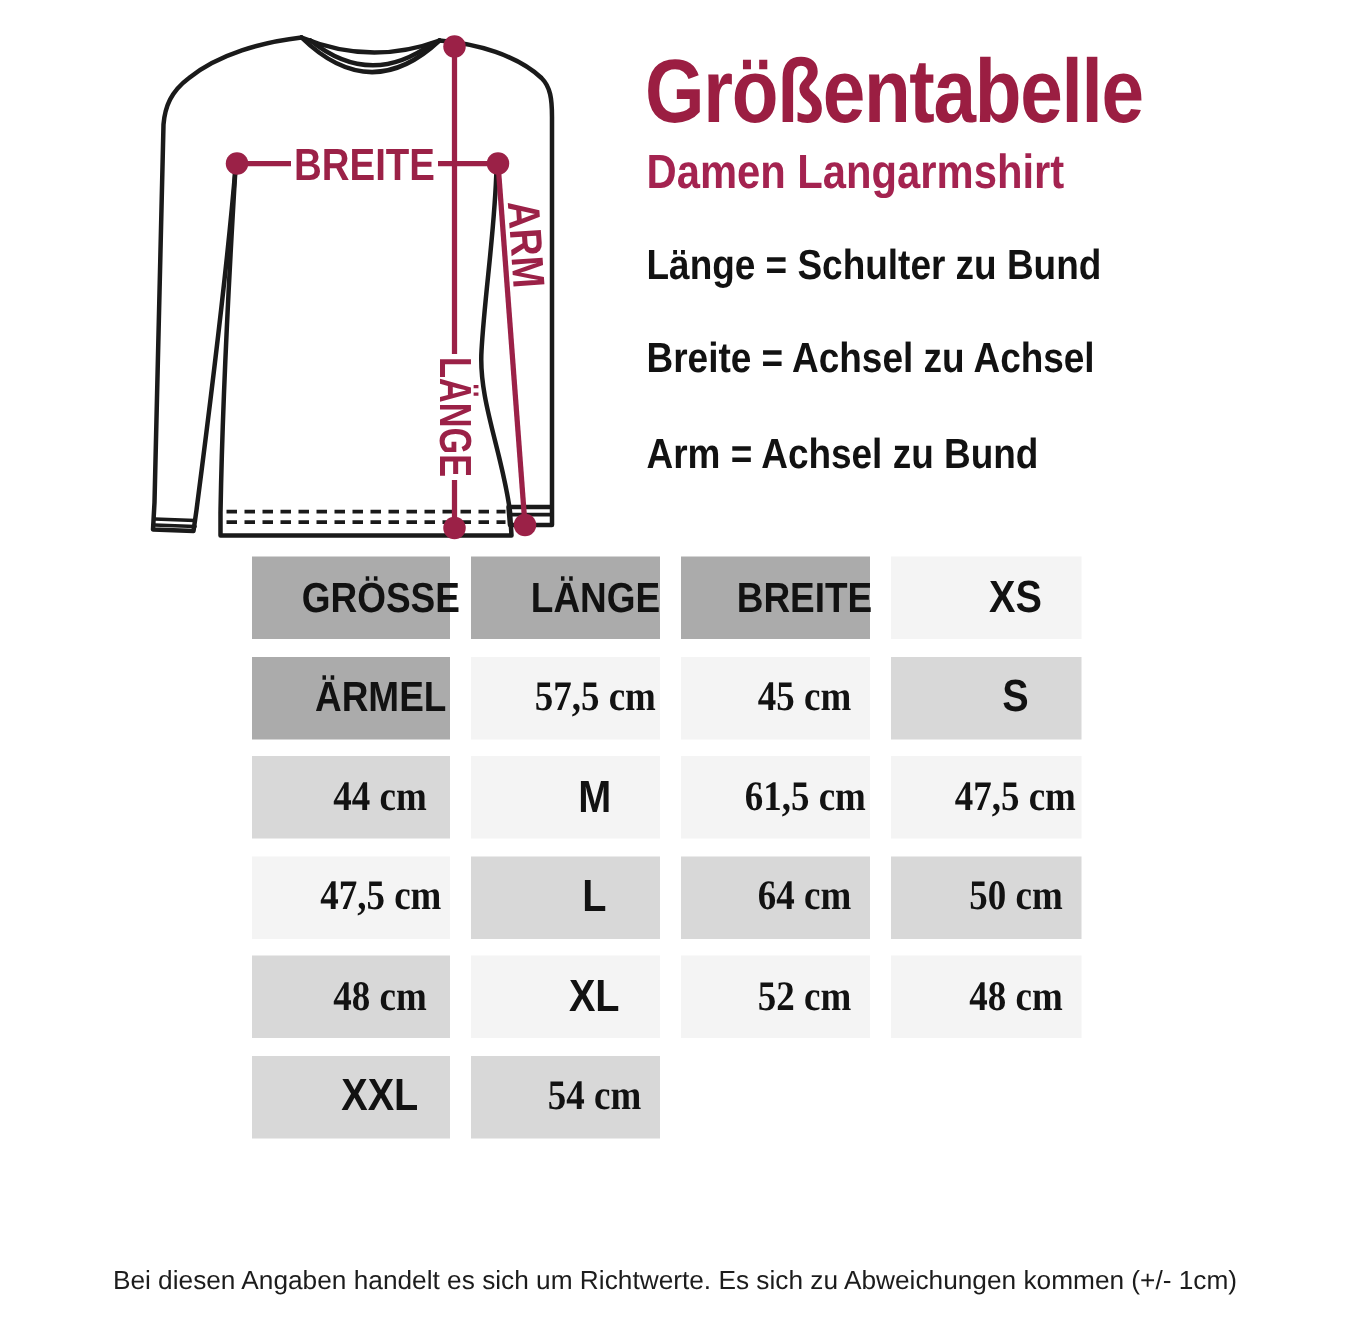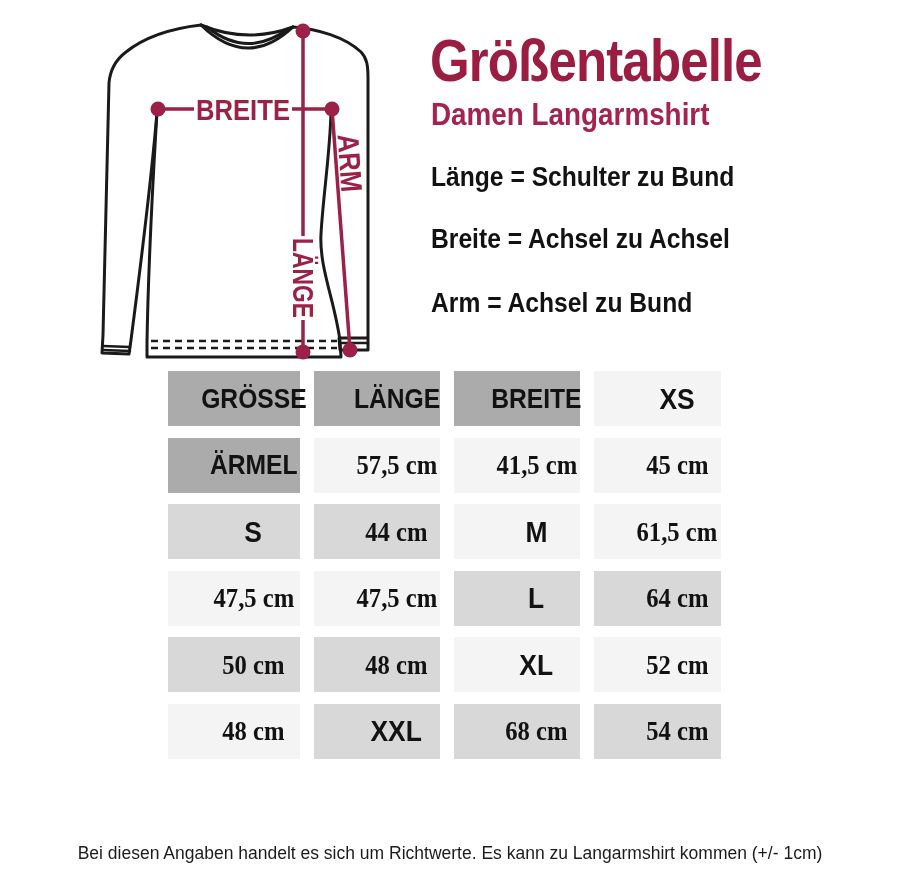--- a/index.html
+++ b/index.html
@@ -126,23 +126,20 @@
         <span class="cnd">XS</span>
       </div>
 
     <div class="cell th">
         <span class="cnd">ÄRMEL</span>
       </div>
     <div class="cell row-light val-cell">
         <span class="cnd">57,5 cm</span>
       </div>
     <div class="cell row-light val-cell">
-        <span class="cnd">41,5 cm</span>
-      </div>
-    <div class="cell row-light val-cell">
         <span class="cnd">45 cm</span>
       </div>
 
     <div class="cell row-dark size-cell">
         <span class="cnd">S</span>
       </div>
     <div class="cell row-dark val-cell">
         <span class="cnd">44 cm</span>
       </div>
 
@@ -179,22 +176,19 @@
         <span class="cnd">52 cm</span>
       </div>
     <div class="cell row-light val-cell">
         <span class="cnd">48 cm</span>
       </div>
 
     <div class="cell row-dark size-cell">
         <span class="cnd">XXL</span>
       </div>
     <div class="cell row-dark val-cell">
-        <span class="cnd">68 cm</span>
-      </div>
-    <div class="cell row-dark val-cell">
         <span class="cnd">54 cm</span>
       </div>
   </div>
 
-  <div class="footer-note">Bei diesen Angaben handelt es sich um Richtwerte. Es kann zu Langarmshirt kommen (+/- 1cm)</div>
+  <div class="footer-note">Bei diesen Angaben handelt es sich um Richtwerte. Es sich zu Abweichungen kommen (+/- 1cm)</div>
 
 </div>
 
 </body></html>

